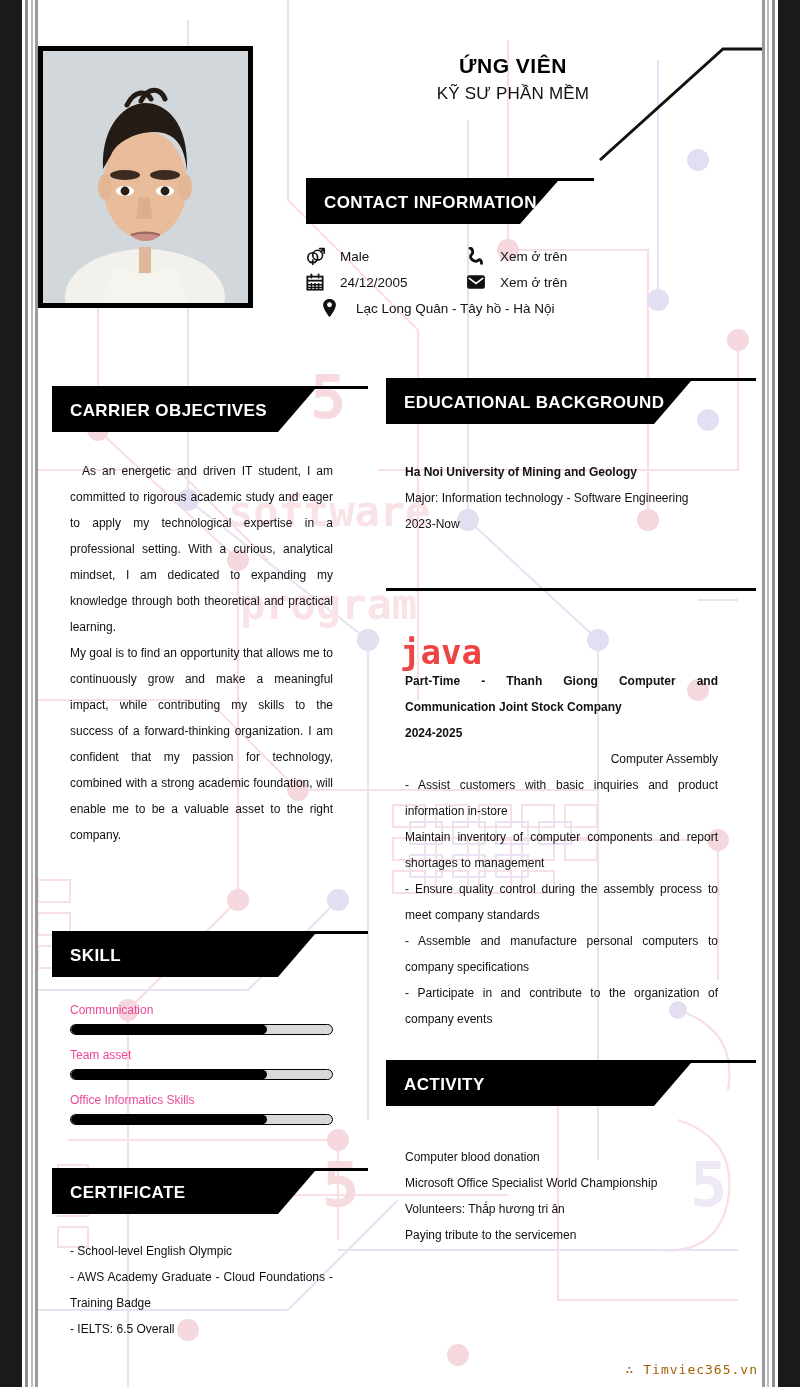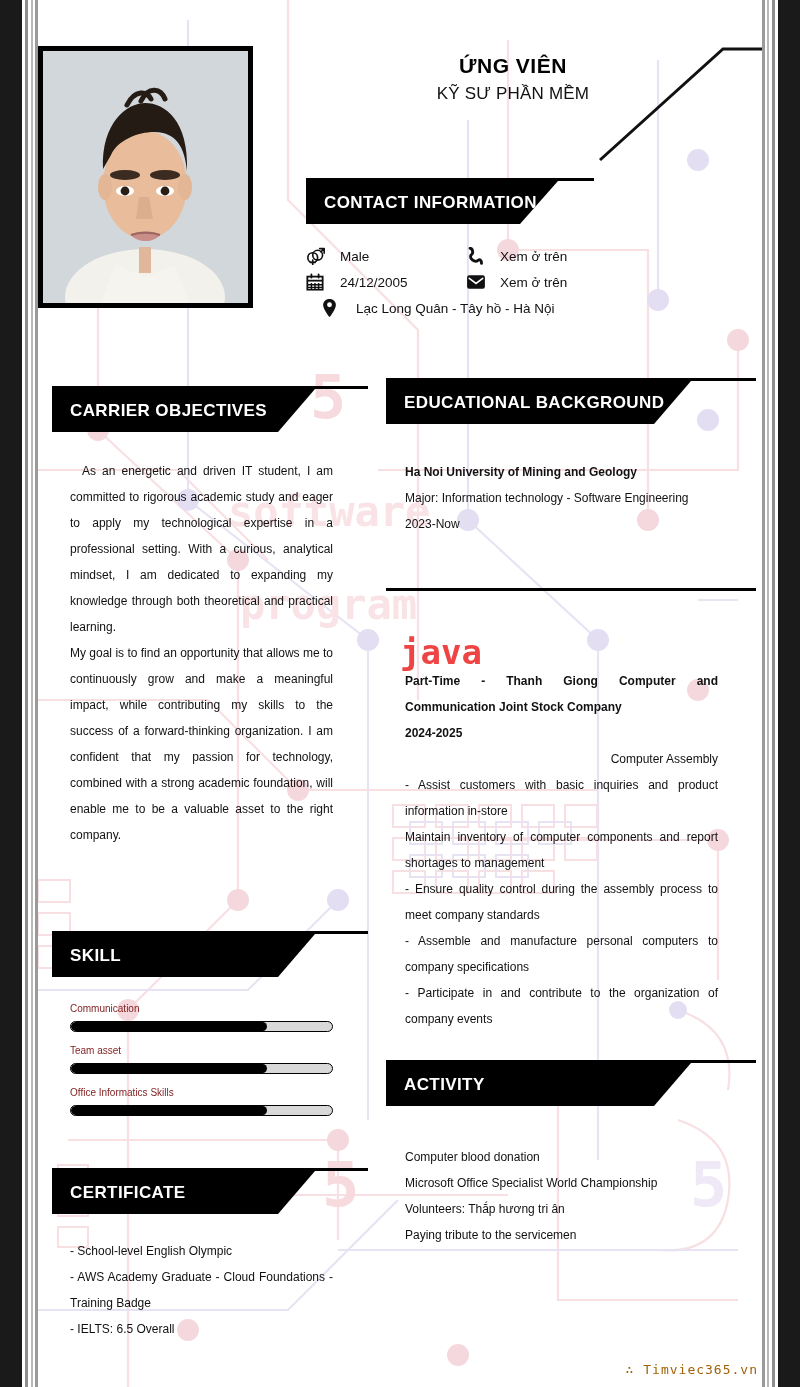--- a/index.html
+++ b/index.html
@@ -80,21 +80,21 @@
   
   .body-text { position:absolute; font-size:12px; line-height:26px; color:#111; text-align:justify; }
   .body-text p { margin:0; }
   .body-text p.indent { text-indent:12px; }
 
   .bold-line { font-weight:700; }
 
   
   .skills { position:absolute; left:70px; top:1003px; width:263px; }
   .skill-item { margin-bottom:13px; }
-  .skill-label { font-size:10px; color:#7f1d1d; margin-bottom:7px; }
+  .skill-label { font-size:12px; color:#ec4899; margin-bottom:7px; }
   .skill-track {
     position:relative; height:11px; border-radius:6px;
     background:#d9d9d9; border:1px solid #000; overflow:hidden;
   }
   .skill-fill { position:absolute; left:0; top:0; bottom:0; background:#000; border-radius:6px; }
 
   
   .footer-wm {
     position:absolute; right:42px; bottom:10px;
     font-family:"DejaVu Sans Mono", monospace;

